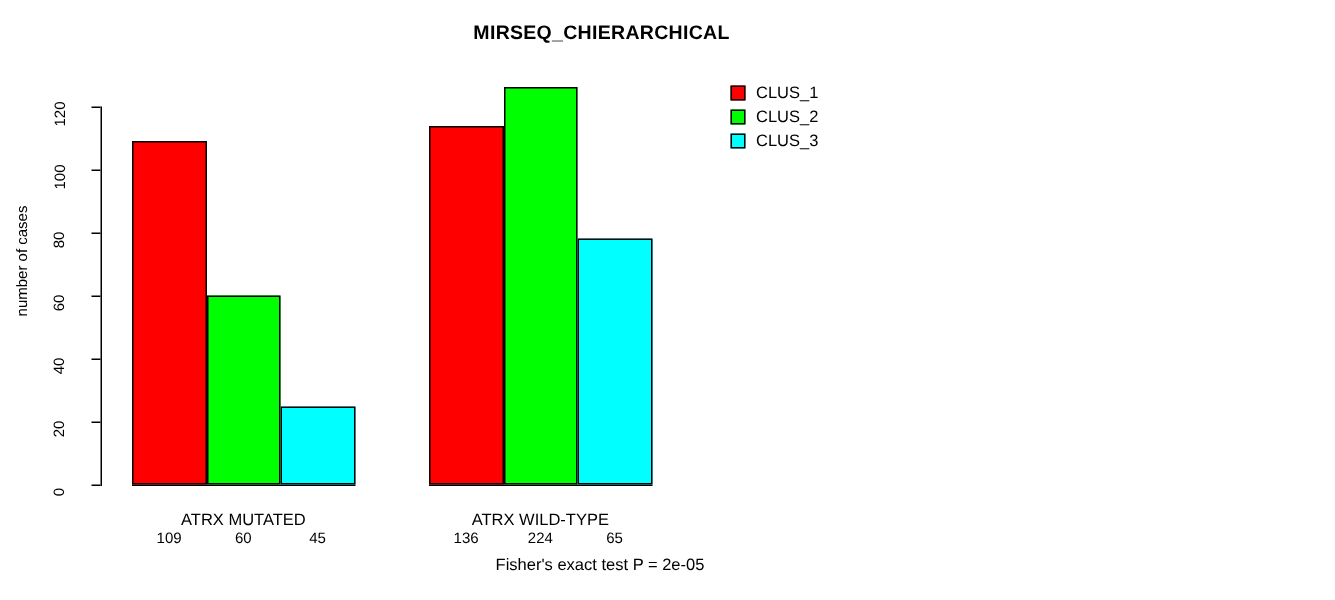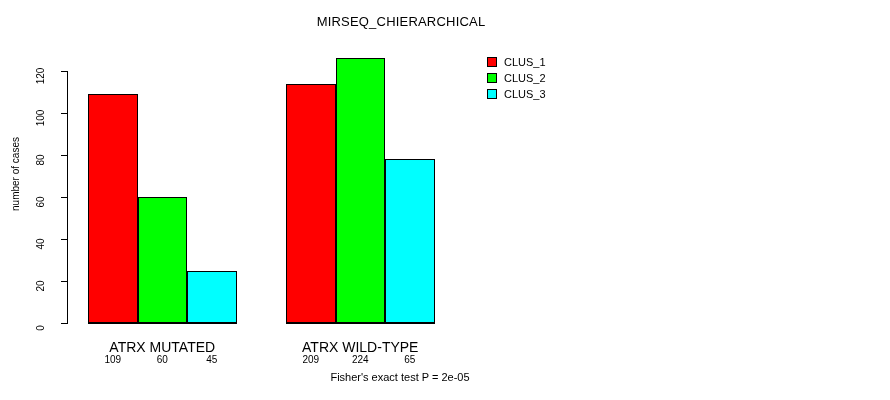--- a/index.html
+++ b/index.html
@@ -20,21 +20,21 @@
   }
 
   
   #chart-title {
     position: absolute;
     left: 0;
     top: 14px;
     width: 802px;
     text-align: center;
     font-size: 13px;
-    font-weight: normal;
+    font-weight: bold;
     letter-spacing: 0.2px;
     white-space: nowrap;
   }
 
   
   #plot-area {
     position: absolute;
     left: 0;
     top: 0;
     width: 890px;
@@ -106,21 +106,21 @@
     font-size: 10px;
     line-height: 11px;
     text-align: center;
     white-space: nowrap;
     margin-top: 29px;
   }
 
   .group-label {
     position: absolute;
     top: 341px;
-    font-size: 14px;
+    font-size: 11px;
     line-height: 13px;
     text-align: center;
     white-space: nowrap;
   }
 
   
   #legend {
     position: absolute;
     left: 487px;
     top: 54px;
@@ -187,21 +187,21 @@
         <div class="group-baseline" style="left: 88px; top: 323px; width: 148.5px;"></div>
         <div class="bar" style="left: 88px; width: 49.5px; top: 94.1px; height: 228.9px; background: rgb(255, 0, 0);"></div>
         <div class="value-label" style="left: 88px; width: 49.5px;">109</div>
         <div class="bar" style="left: 137.5px; width: 49.5px; top: 197px; height: 126px; background: rgb(0, 255, 0);"></div>
         <div class="value-label" style="left: 137.5px; width: 49.5px;">60</div>
         <div class="bar" style="left: 187px; width: 49.5px; top: 270.5px; height: 52.5px; background: rgb(0, 255, 255);"></div>
         <div class="value-label" style="left: 187px; width: 49.5px;">45</div>
         <div class="group-label" style="left: 48px; width: 228.5px;">ATRX MUTATED</div>
         <div class="group-baseline" style="left: 286px; top: 323px; width: 148.5px;"></div>
         <div class="bar" style="left: 286px; width: 49.5px; top: 83.6px; height: 239.4px; background: rgb(255, 0, 0);"></div>
-        <div class="value-label" style="left: 286px; width: 49.5px;">209</div>
+        <div class="value-label" style="left: 286px; width: 49.5px;">136</div>
         <div class="bar" style="left: 335.5px; width: 49.5px; top: 58.4px; height: 264.6px; background: rgb(0, 255, 0);"></div>
         <div class="value-label" style="left: 335.5px; width: 49.5px;">224</div>
         <div class="bar" style="left: 385px; width: 49.5px; top: 159.2px; height: 163.8px; background: rgb(0, 255, 255);"></div>
         <div class="value-label" style="left: 385px; width: 49.5px;">65</div>
         <div class="group-label" style="left: 246px; width: 228.5px;">ATRX WILD-TYPE</div>
       </div>
 
   </div>
 
   <div id="legend">

